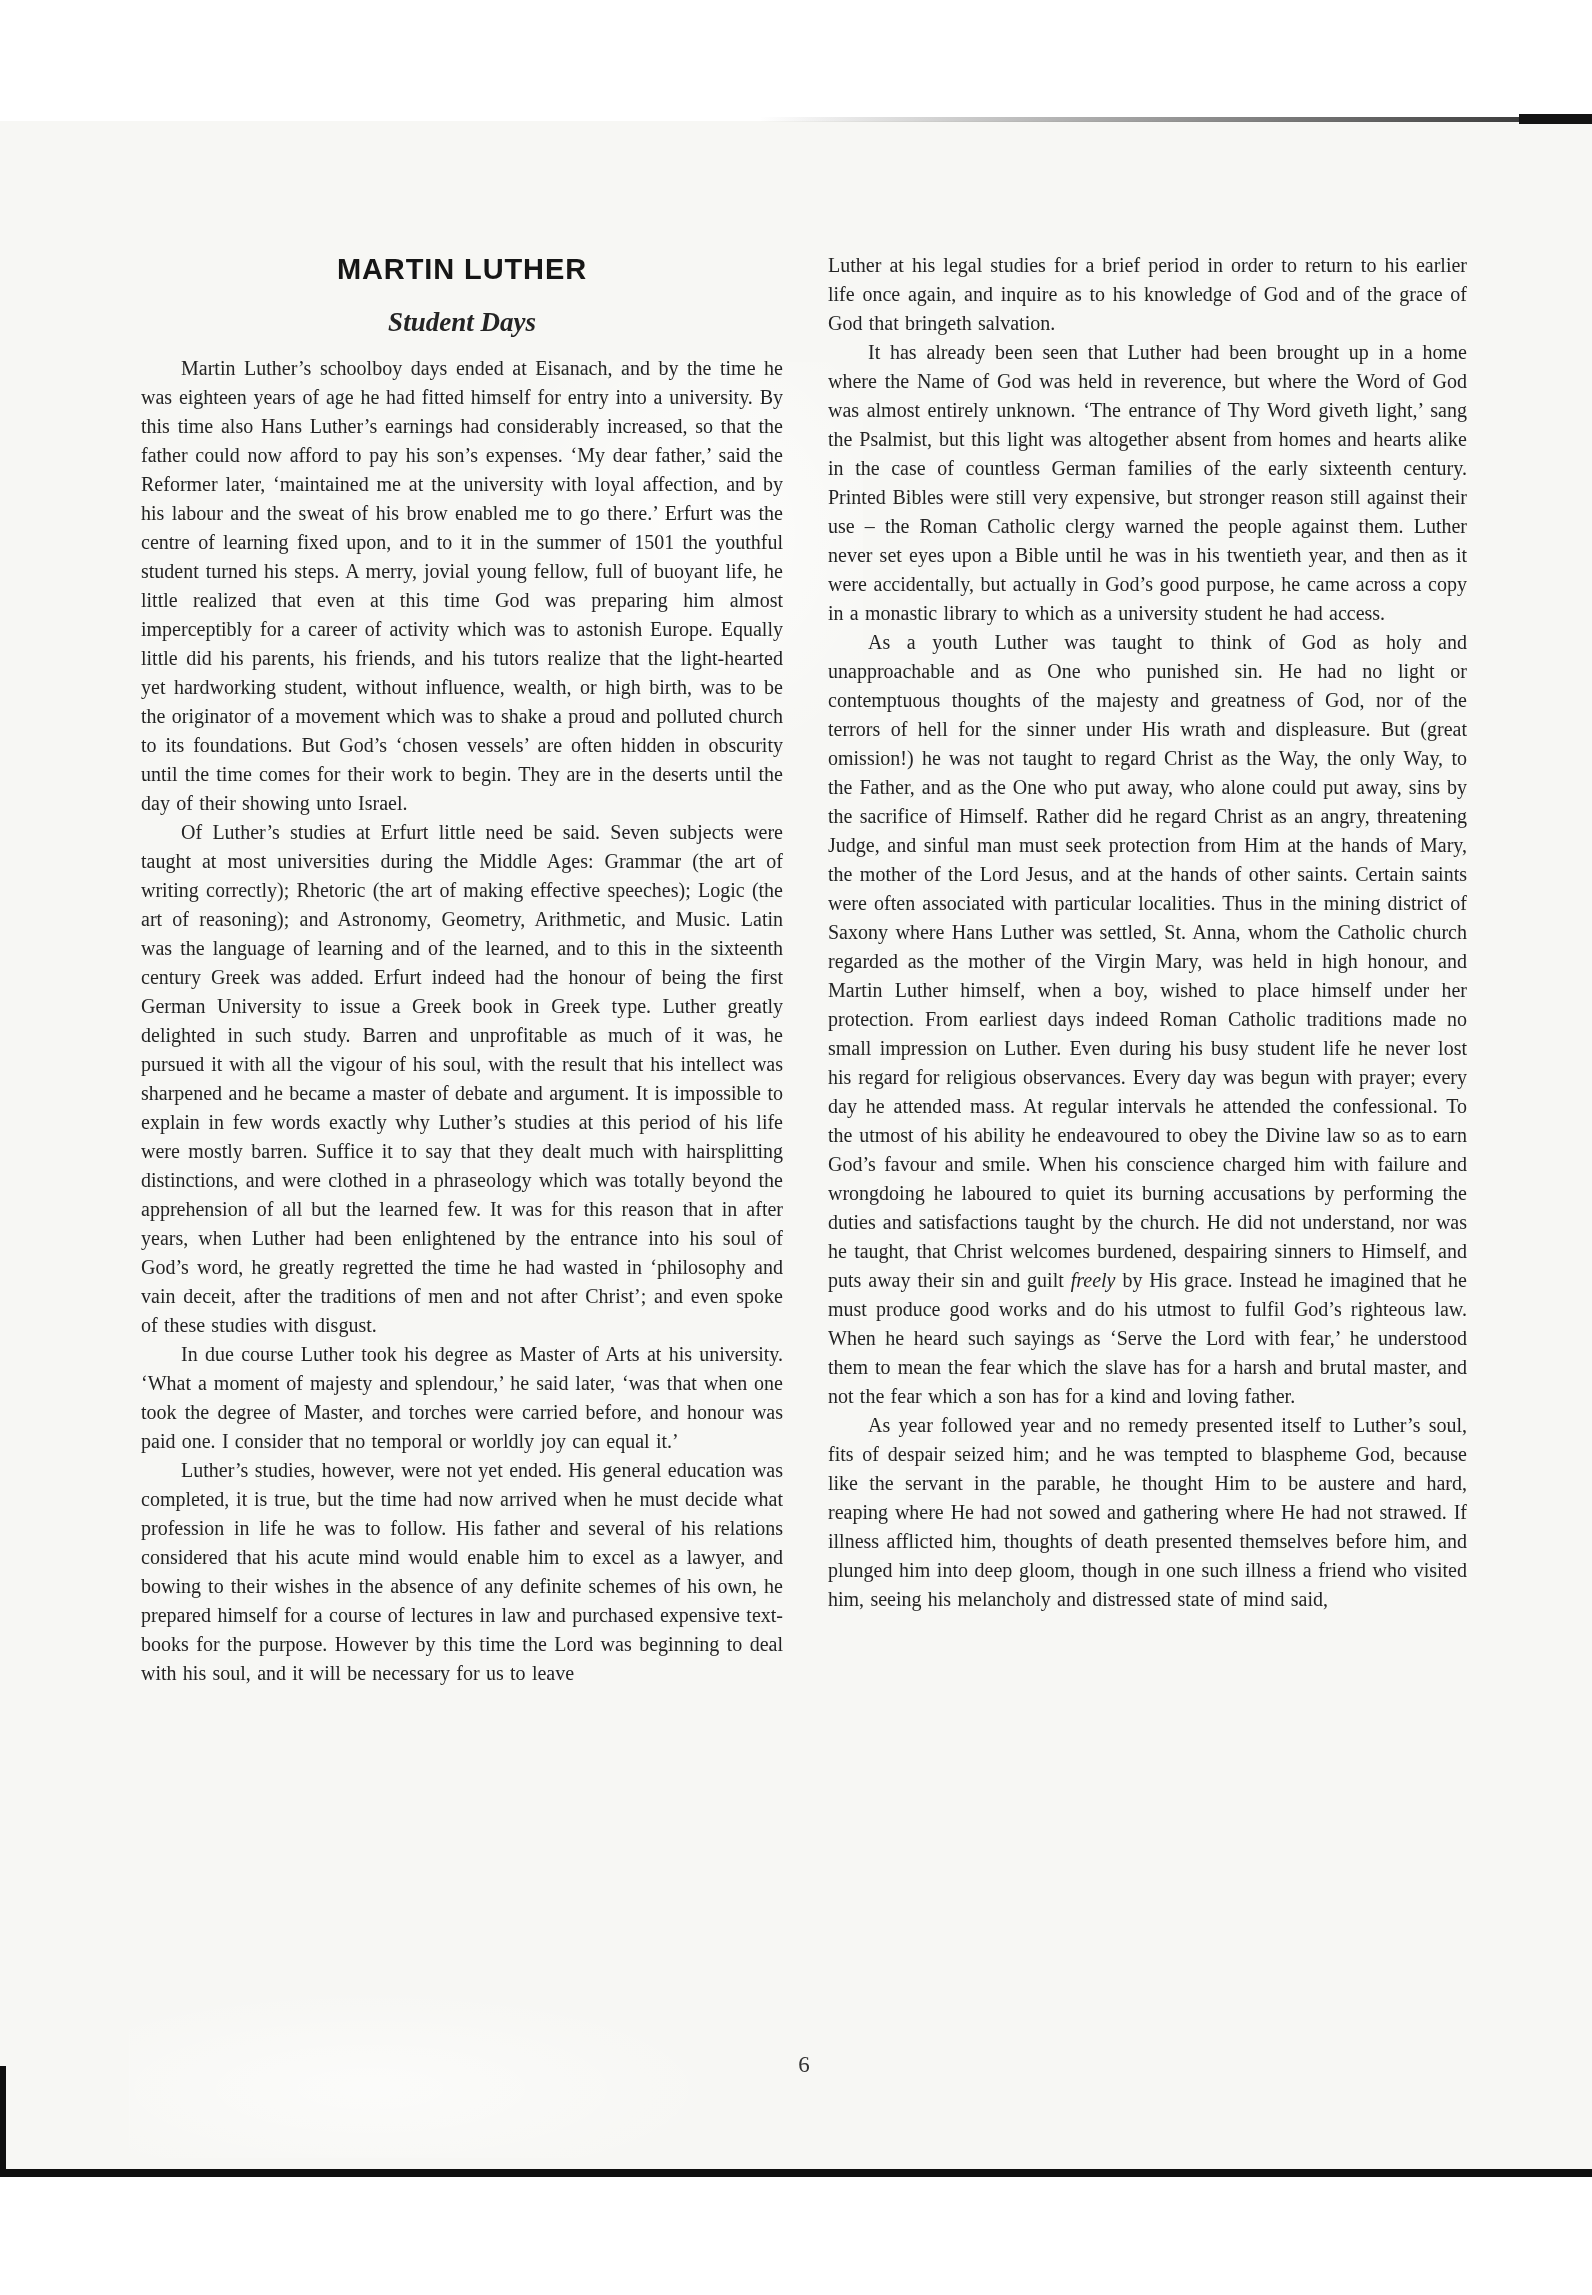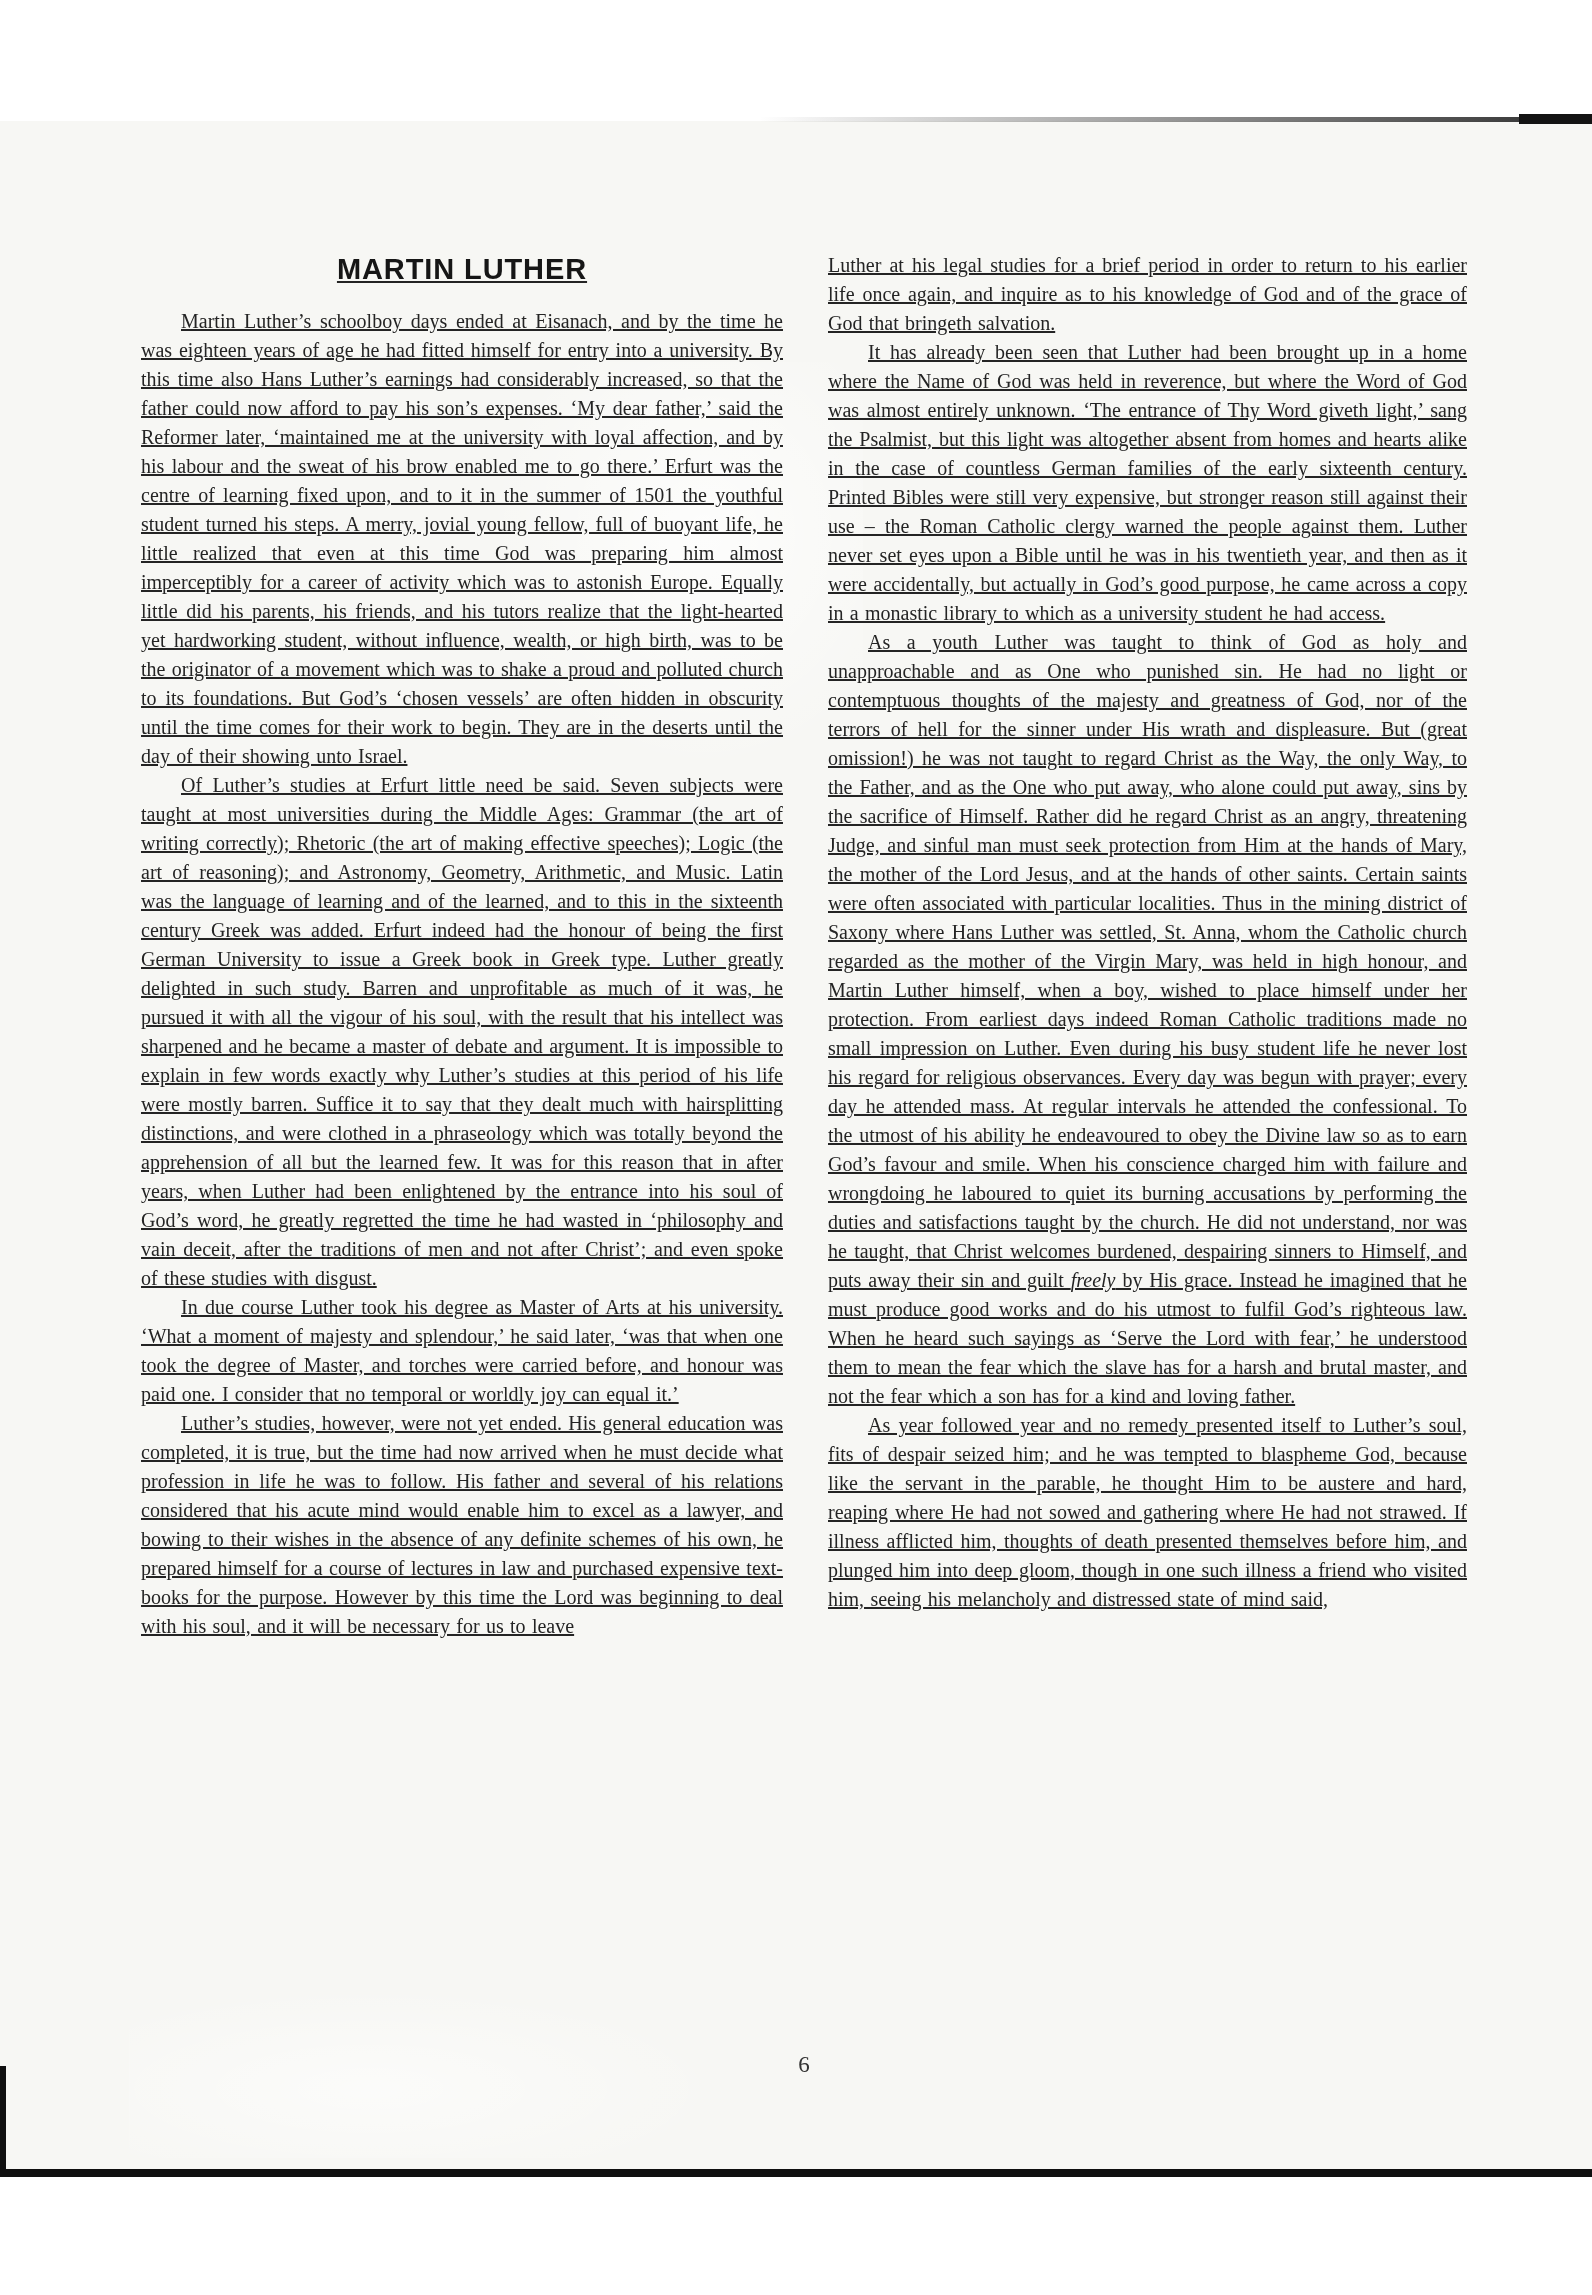--- a/index.html
+++ b/index.html
@@ -55,21 +55,20 @@
     left: 466px; top: 362px; width: 397px; height: 431px;
     background: radial-gradient(ellipse at 60% 40%, rgba(255,255,255,0.75) 0%, rgba(255,255,255,0) 65%);
   }
   .ghost.g2 {
     left: 129px; top: 1985px; width: 604px; height: 173px;
     background: radial-gradient(ellipse at 40% 60%, rgba(255,255,255,0.55) 0%, rgba(255,255,255,0) 70%);
   }
   .col {
     position: absolute;
     color: #242424;
-    text-decoration: underline;
   }
   .col-left  { left: 141px; top: 253px; width: 642px; }
   .col-right { left: 828px; top: 251px; width: 639px; }
   .doc-title {
     font-family: "Liberation Sans", "DejaVu Sans", sans-serif;
     font-weight: 700;
     font-size: 29px;
     line-height: 33px;
     letter-spacing: 0.9px;
     text-align: center;
@@ -111,20 +110,21 @@
   <div class="ghost g1"></div>
   <div class="ghost g2"></div>
 
   <div class="edge-top"></div>
   <div class="edge-top-corner"></div>
   <div class="edge-bottom"></div>
   <div class="edge-left"></div>
 
   <div class="col col-left">
     <h1 class="doc-title">MARTIN LUTHER</h1>
+    <h2 class="doc-subtitle">Student Days</h2>
     <div>
         <p class="para indent">Martin Luther’s schoolboy days ended at Eisanach, and by the time he was eighteen years of age he had fitted himself for entry into a university. By this time also Hans Luther’s earnings had considerably increased, so that the father could now afford to pay his son’s expenses. ‘My dear father,’ said the Reformer later, ‘maintained me at the university with loyal affection, and by his labour and the sweat of his brow enabled me to go there.’ Erfurt was the centre of learning fixed upon, and to it in the summer of 1501 the youthful student turned his steps. A merry, jovial young fellow, full of buoyant life, he little realized that even at this time God was preparing him almost imperceptibly for a career of activity which was to astonish Europe. Equally little did his parents, his friends, and his tutors realize that the light-hearted yet hardworking student, without influence, wealth, or high birth, was to be the originator of a movement which was to shake a proud and polluted church to its foundations. But God’s ‘chosen vessels’ are often hidden in obscurity until the time comes for their work to begin. They are in the deserts until the day of their showing unto Israel.</p>
         <p class="para indent">Of Luther’s studies at Erfurt little need be said. Seven subjects were taught at most universities during the Middle Ages: Grammar (the art of writing correctly); Rhetoric (the art of making effective speeches); Logic (the art of reasoning); and Astronomy, Geometry, Arithmetic, and Music. Latin was the language of learning and of the learned, and to this in the sixteenth century Greek was added. Erfurt indeed had the honour of being the first German University to issue a Greek book in Greek type. Luther greatly delighted in such study. Barren and unprofitable as much of it was, he pursued it with all the vigour of his soul, with the result that his intellect was sharpened and he became a master of debate and argument. It is impossible to explain in few words exactly why Luther’s studies at this period of his life were mostly barren. Suffice it to say that they dealt much with hairsplitting distinctions, and were clothed in a phraseology which was totally beyond the apprehension of all but the learned few. It was for this reason that in after years, when Luther had been enlightened by the entrance into his soul of God’s word, he greatly regretted the time he had wasted in ‘philosophy and vain deceit, after the traditions of men and not after Christ’; and even spoke of these studies with disgust.</p>
         <p class="para indent">In due course Luther took his degree as Master of Arts at his university. ‘What a moment of majesty and splendour,’ he said later, ‘was that when one took the degree of Master, and torches were carried before, and honour was paid one. I consider that no temporal or worldly joy can equal it.’</p>
         <p class="para indent">Luther’s studies, however, were not yet ended. His general education was completed, it is true, but the time had now arrived when he must decide what profession in life he was to follow. His father and several of his relations considered that his acute mind would enable him to excel as a lawyer, and bowing to their wishes in the absence of any definite schemes of his own, he prepared himself for a course of lectures in law and purchased expensive text-books for the purpose. However by this time the Lord was beginning to deal with his soul, and it will be necessary for us to leave</p>
       </div>
   </div>
 
   <div class="col col-right">
     <div>

